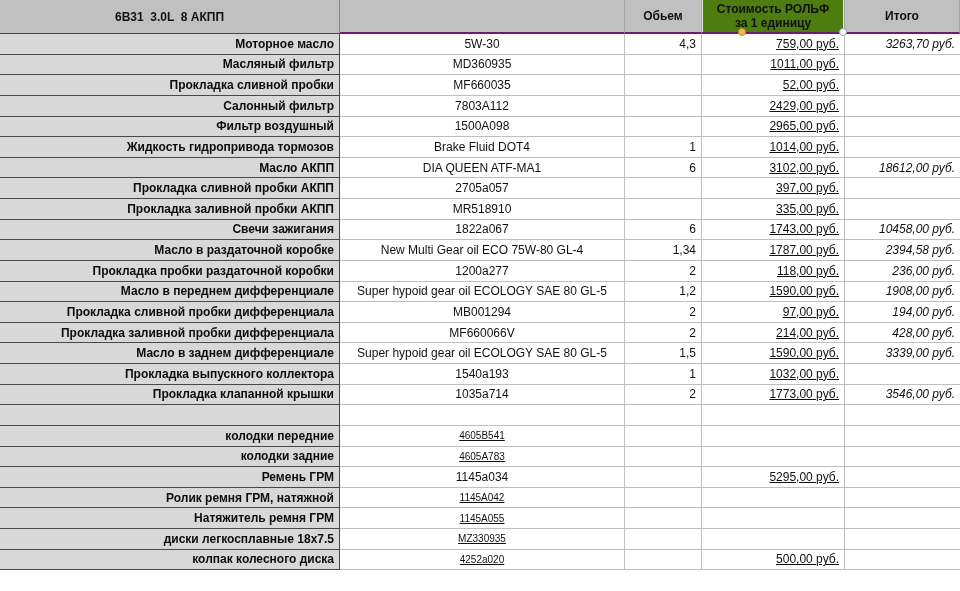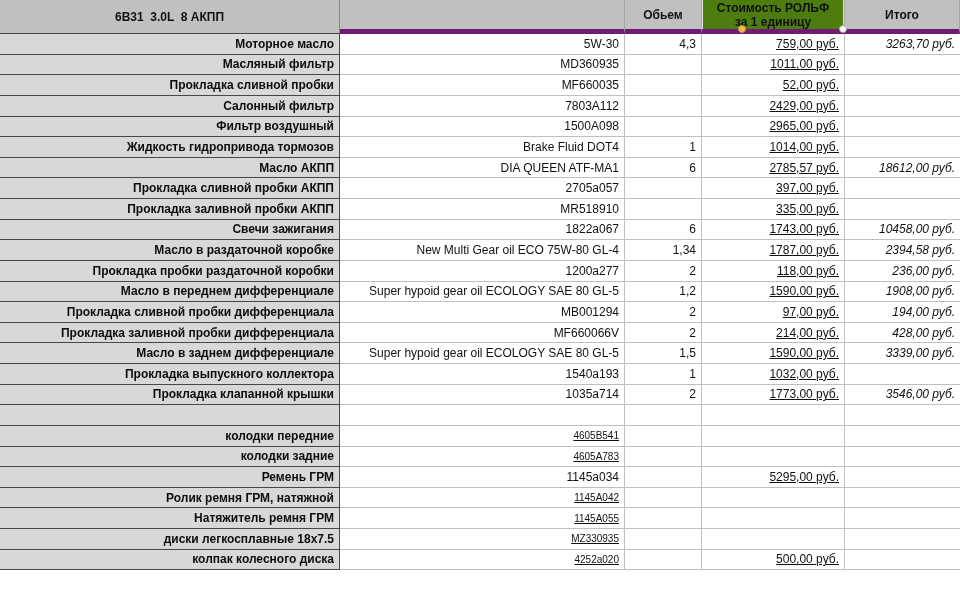--- a/index.html
+++ b/index.html
@@ -7,37 +7,37 @@
     width:960px;height:591px;overflow:hidden;background:#fff;
     font-family:"Liberation Sans",sans-serif;position:relative;
   }
   table{border-collapse:separate;border-spacing:0;table-layout:fixed;width:960px;}
   th,td{
     box-sizing:border-box;padding:0 5px;font-size:12px;color:#111;
     overflow:hidden;white-space:nowrap;vertical-align:middle;
   }
   thead th{
     height:34px;background:#c0c0c0;font-weight:bold;text-align:center;
-    border-bottom:5px solid #701a75;border-right:1px solid #a6a6a6;
+    border-bottom:2px solid #701a75;border-right:1px solid #a6a6a6;
     line-height:14px;
   }
   thead th.h-name{border-bottom:1px solid #474747;border-right:1px solid #8a8a8a;white-space:pre;}
   thead th.h-price{
     position:relative;overflow:visible;background:#4d7c0f;
     box-shadow:inset 1px 0 0 #dde4ea, inset -1px 0 0 #dde4ea;
   }
   tbody td{
     height:20.63px;border-bottom:1px solid #bfbfbf;border-right:1px solid #bfbfbf;
     background:#fff;
   }
   td.c-name{
     background:#d8d8d8;font-weight:bold;color:#0d0d0d;
     border-bottom:1px solid #474747;border-right:1px solid #474747;text-align:right;
   }
-  td.c-part{text-align:right;margin-left:16px;}
+  td.c-part{text-align:center;margin-left:16px;}
   td.c-part.small{font-size:10px;text-decoration:underline;}
   td.c-vol{text-align:right;}
   td.c-price{text-align:right;text-decoration:underline;}
   td.c-total{text-align:right;border-right:none;font-style:italic;}
   .handle{position:absolute;width:6px;height:6px;border-radius:50%;z-index:5;}
   .handle-amber{left:36px;bottom:-4px;background:#f2bc4d;border:1px solid #c6922f;}
   .handle-white{right:-3px;bottom:-4px;background:#fdfdfd;border:1px solid #9aa3ab;}
 </style>
 </head>
 <body>
@@ -105,21 +105,21 @@
           <td class="c-name">Жидкость гидропривода тормозов</td>
           <td class="c-part">Brake Fluid DOT4</td>
           <td class="c-vol">1</td>
           <td class="c-price">1014,00 руб.</td>
           <td class="c-total"></td>
         </tr>
         <tr>
           <td class="c-name">Масло АКПП</td>
           <td class="c-part">DIA QUEEN ATF-MA1</td>
           <td class="c-vol">6</td>
-          <td class="c-price">2785,57 руб.</td>
+          <td class="c-price">3102,00 руб.</td>
           <td class="c-total">18612,00 руб.</td>
         </tr>
         <tr>
           <td class="c-name">Прокладка сливной пробки АКПП</td>
           <td class="c-part">2705a057</td>
           <td class="c-vol"></td>
           <td class="c-price">397,00 руб.</td>
           <td class="c-total"></td>
         </tr>
         <tr>

